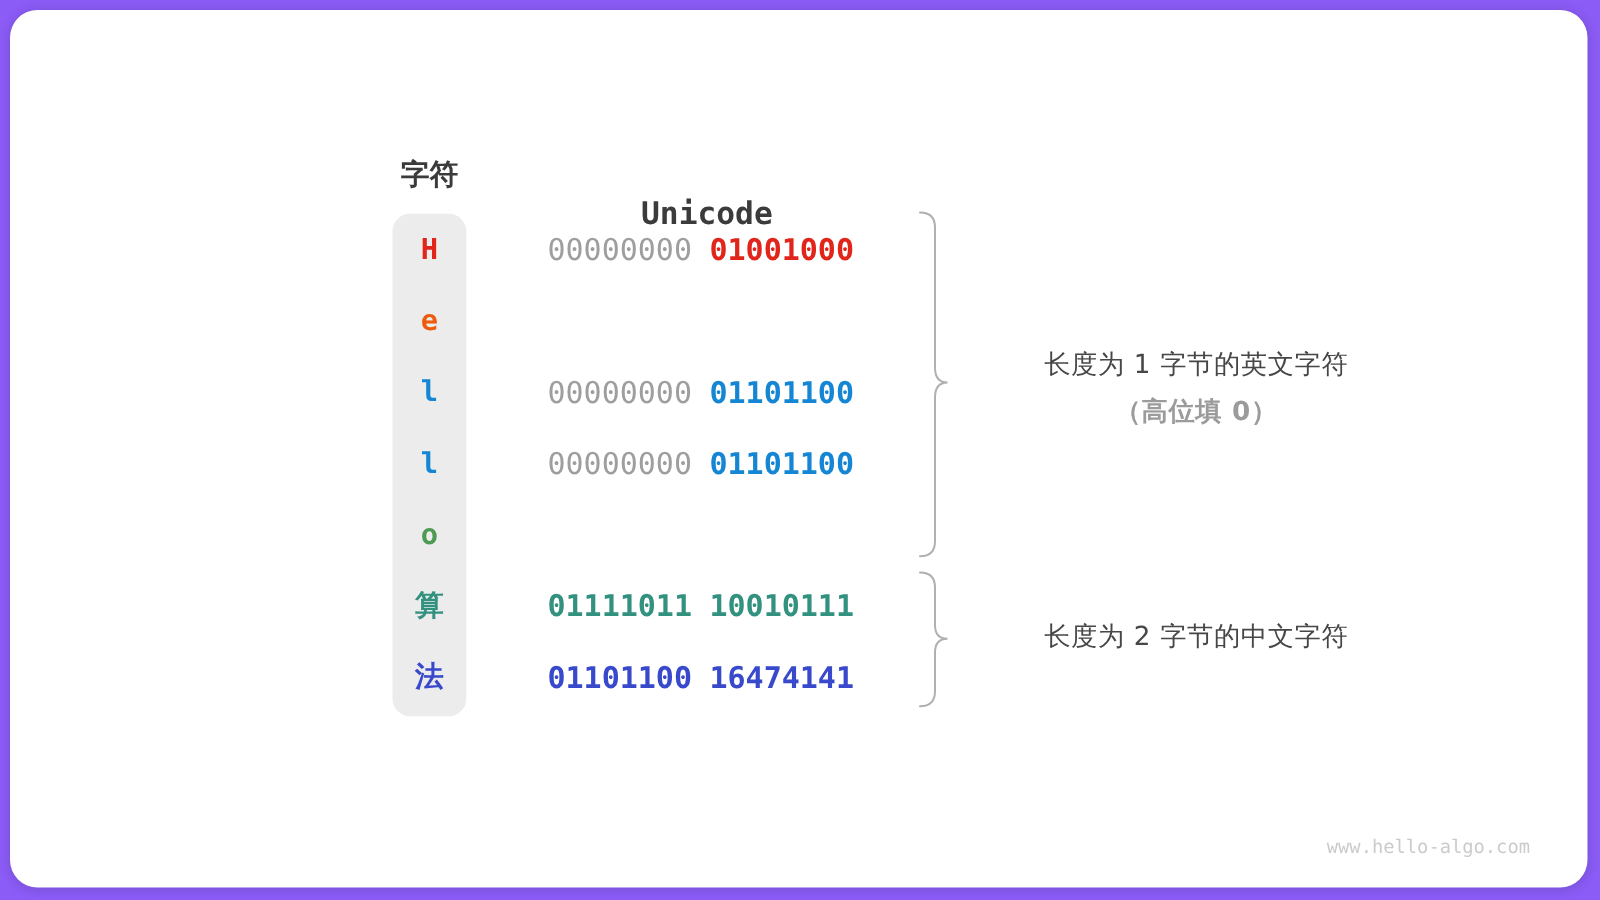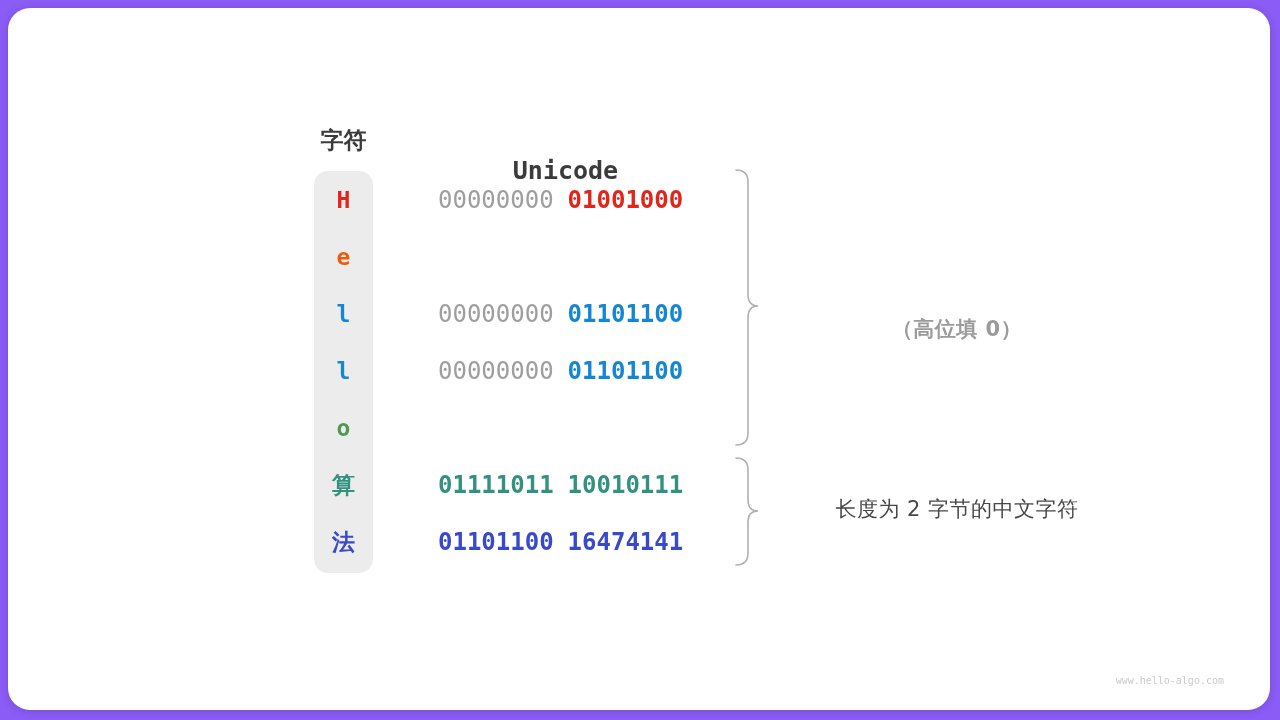--- a/index.html
+++ b/index.html
@@ -85,21 +85,21 @@
     letter-spacing: 0.5px;
     color: #474747;
   }
   .ann-line1 { top: 269px; }
   .ann-line2 { top: 307px; font-weight: 700; color: #9b9b9b; }
   .ann-group2 { top: 487px; }
   .watermark {
     position: absolute;
     right: 46px; bottom: 24px;
     font-family: "DejaVu Sans Mono", monospace;
-    font-size: 10px;
+    font-size: 15px;
     color: #cbcbcb;
   }
 </style>
 </head>
 <body>
 
 <div class="stage">
   <div class="card">
 
     <div class="char-col-bg"></div>
@@ -141,20 +141,21 @@
     <div class="row-char" style="color: rgb(56, 73, 204);">法</div>
     <div class="row-bytes"><span class="byte1 bold" style="color: rgb(56, 73, 204);">01101100</span><span class="byte2 bold" style="color: rgb(56, 73, 204);">16474141</span></div>
   </div>
 </div>
 
     <svg class="braces" viewBox="0 0 40 410" fill="none" xmlns="http://www.w3.org/2000/svg">
       <path d="M 8 7 Q 20 7 20 19 L 20 131 Q 20 143 30 143 Q 20 143 20 155 L 20 270 Q 20 282 8 282" stroke="#b0b0b0" stroke-width="1.6" stroke-linecap="round" fill="none"></path>
       <path d="M 8 295 Q 20 295 20 307 L 20 337 Q 20 348 30 348 Q 20 348 20 359 L 20 390 Q 20 402 8 402" stroke="#b0b0b0" stroke-width="1.6" stroke-linecap="round" fill="none"></path>
     </svg>
 
+    <div class="ann ann-line1">长度为 1 字节的英文字符</div>
 
     <div class="ann ann-line2">（高位填 0）</div>
 
     <div class="ann ann-group2">长度为 2 字节的中文字符</div>
 
     <div class="watermark">www.hello-algo.com</div>
   </div>
 </div>
 
 </body></html>

